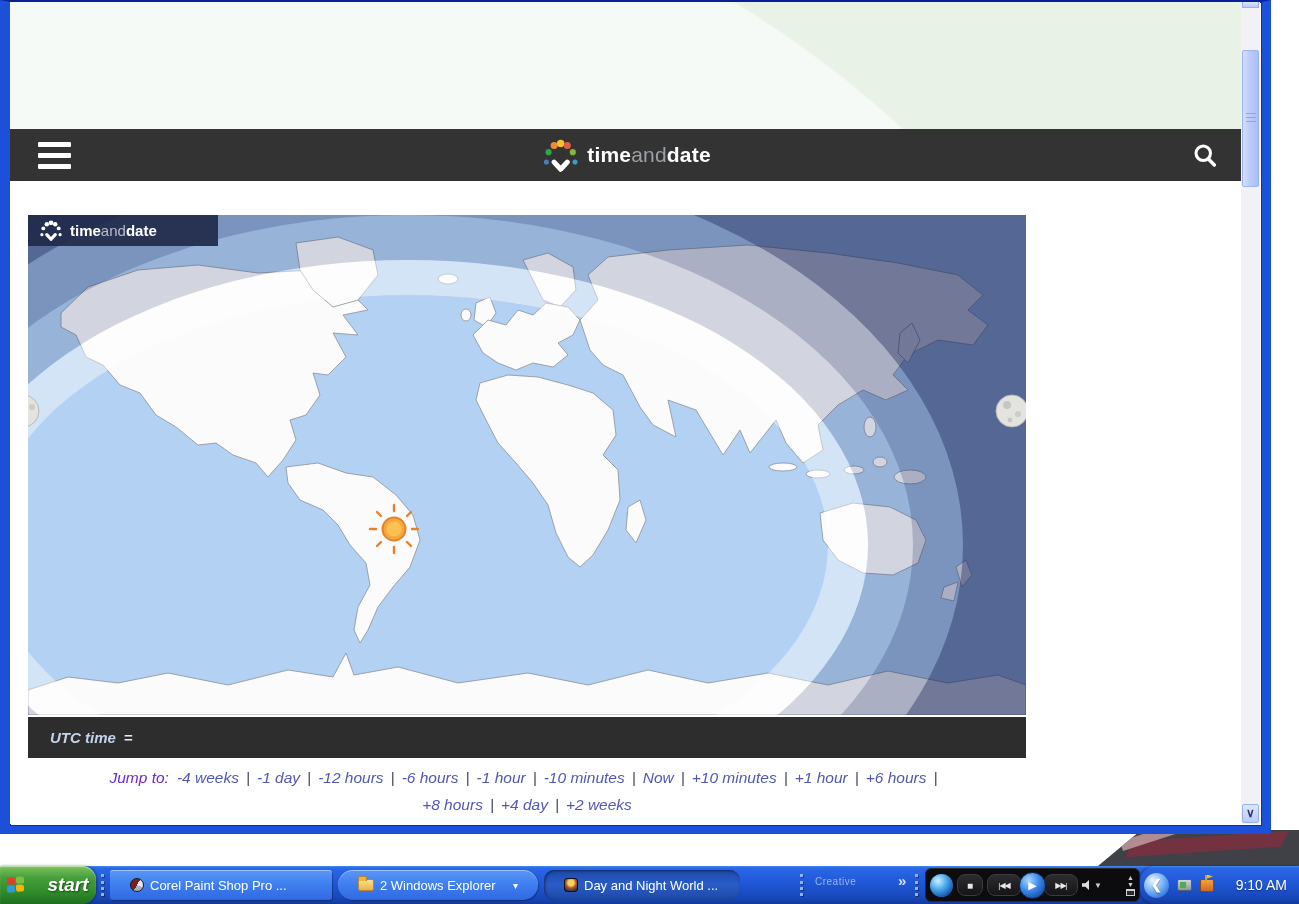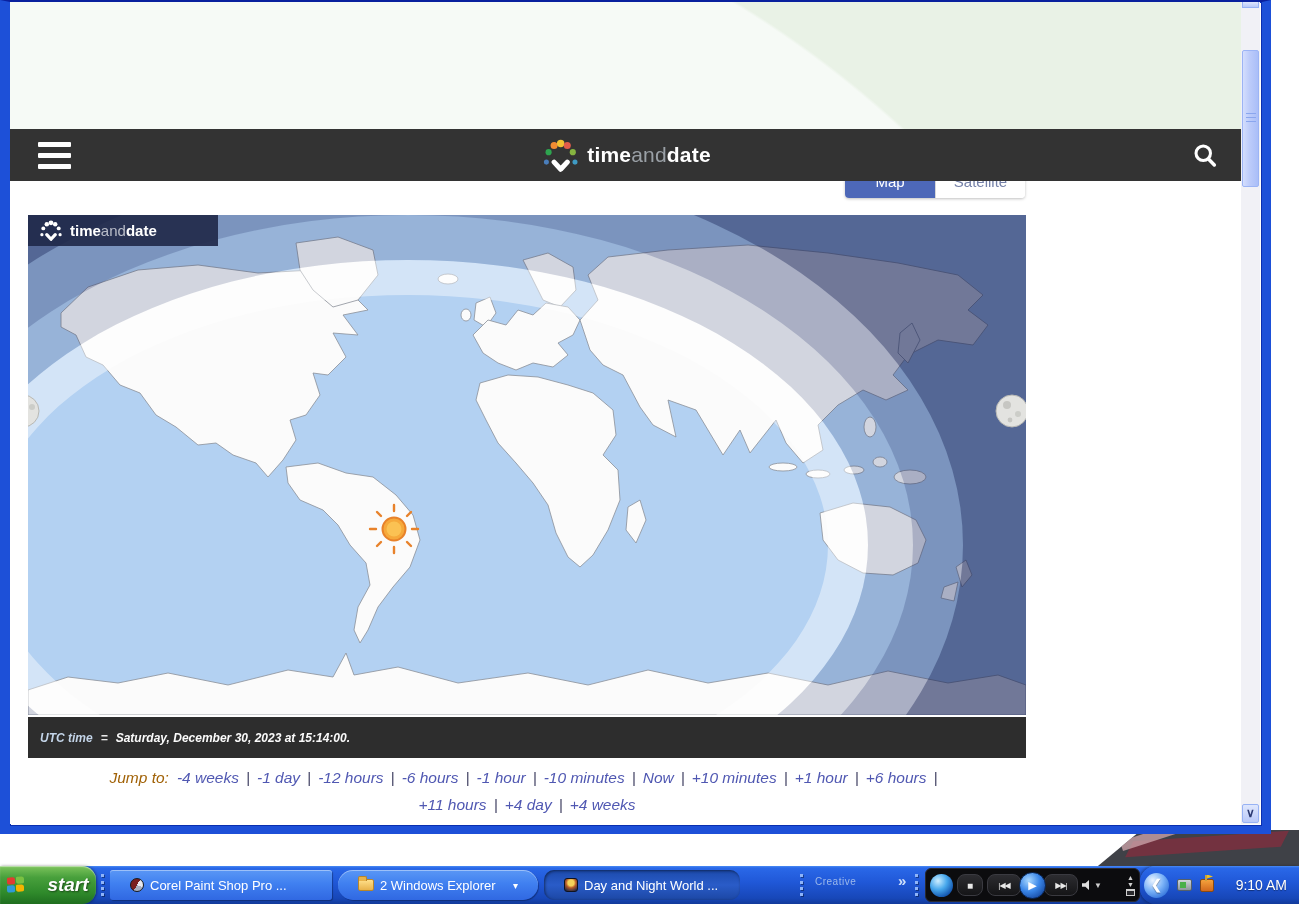--- a/index.html
+++ b/index.html
@@ -51,30 +51,30 @@
     overflow:hidden; background:#b3d1f2; cursor:pointer; }
   .map-frame svg.world { position:absolute; inset:0; }
   .map-logo { position:absolute; left:0; top:0; width:190px; height:31px; background:rgba(33,41,74,.92);
     display:flex; align-items:center; gap:6px; padding-left:10px; }
   .map-logo .wm-text { font-size:15px; color:#fff; }
   .map-logo .wm-text .mid { color:#b9bdc9; font-weight:normal; }
   .map-logo .wm-text b { font-weight:bold; }
 
   
   .utc-bar { position:absolute; left:18px; top:715px; width:998px; height:41px; background:#2d2d2d;
-    display:flex; align-items:center; padding-left:12px; font-style:italic; font-weight:bold;
-    font-size:12px; }
+    display:flex; align-items:center; padding-left:22px; font-style:italic; font-weight:bold;
+    font-size:15px; }
   .utc-label { color:#c3d4e8; margin-right:8px; }
   .utc-eq { color:#e8e8e8; margin-right:8px; }
   .utc-value { color:#fafafa; }
 
   
   .jump { position:absolute; left:18px; top:762px; width:998px; text-align:center;
     font-style:italic; font-size:15.5px; line-height:27px; color:#555; }
-  .jump-label { color:#a16207; margin-right:8px; }
+  .jump-label { color:#6d28d9; margin-right:8px; }
   .jump a { color:#5058b2; text-decoration:none; cursor:pointer; }
   .jump .sep { color:#4a4a6a; margin:0 7px; }
 
   
   .scrollbar { position:absolute; left:1231px; top:0; width:19px; height:822px; background:#f1f1f6; }
   .sb-up-partial { position:absolute; left:1px; top:0; width:17px; height:6px;
     background:linear-gradient(#dfe7fd,#b9c9f9); border:1px solid #97b2f4; border-top:none; }
   .sb-thumb { position:absolute; left:1px; top:48px; width:17px; height:137px; border-radius:2px;
     background:linear-gradient(90deg,#d4defd,#bccbfa 45%,#aabef8); border:1px solid #9cb4f5; cursor:pointer; }
   .sb-thumb .grip { position:absolute; left:3px; top:62px; width:10px; height:10px;
@@ -172,24 +172,20 @@
   <div class="wallpaper-photo">
     <div class="maroon"></div>
     <div class="pink"></div>
   </div>
 
   <div class="window">
     <div class="page">
 
       <div class="page-decor"></div>
 
-      <div class="map-toggle">
-        <div class="tog tog-map">Map</div>
-        <div class="tog tog-sat">Satellite</div>
-      </div>
 
       <div class="site-header">
         <div class="hamburger">
           <span></span>
             <span></span>
             <span></span>
         </div>
         <div class="brand">
           <svg width="40" height="33" viewBox="0 0 36 30">
             <circle cx="5" cy="21" r="2.3" fill="#4a7ebb"></circle>
@@ -299,26 +295,25 @@
             </g>
             <path d="M12 21 L18 27.5 L24 21" fill="none" stroke="#ffffff" stroke-width="4.6" stroke-linecap="round" stroke-linejoin="round"></path>
           </svg>
           <span class="wm-text"><b>time</b><span class="mid">and</span><b>date</b></span>
         </div>
       </div>
 
       <div class="utc-bar">
         <span class="utc-label">UTC time</span>
         <span class="utc-eq">=</span>
-        <span class="utc-value">Saturday, December 30, 2023 at 15:14:00.</span>
       </div>
 
       <div class="jump">
         <div><span class="jump-label">Jump to:</span><span id="jump-line-1"><a href="#">-4 weeks</a><span class="sep">|</span><a href="#">-1 day</a><span class="sep">|</span><a href="#">-12 hours</a><span class="sep">|</span><a href="#">-6 hours</a><span class="sep">|</span><a href="#">-1 hour</a><span class="sep">|</span><a href="#">-10 minutes</a><span class="sep">|</span><a href="#">Now</a><span class="sep">|</span><a href="#">+10 minutes</a><span class="sep">|</span><a href="#">+1 hour</a><span class="sep">|</span><a href="#">+6 hours</a><span class="sep">|</span></span></div>
-        <div><span id="jump-line-2"><a href="#">+11 hours</a><span class="sep">|</span><a href="#">+4 day</a><span class="sep">|</span><a href="#">+4 weeks</a></span></div>
+        <div><span id="jump-line-2"><a href="#">+8 hours</a><span class="sep">|</span><a href="#">+4 day</a><span class="sep">|</span><a href="#">+2 weeks</a></span></div>
       </div>
 
       <div class="scrollbar">
         <div class="sb-up-partial"></div>
         <div class="sb-thumb">
             <div class="grip"></div>
           </div>
         <div class="sb-down">∨</div>
       </div>
 

